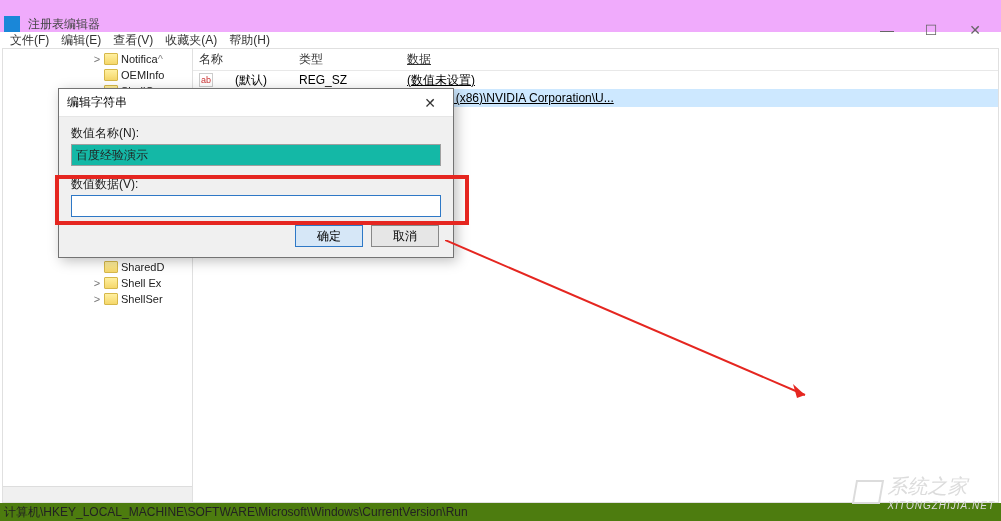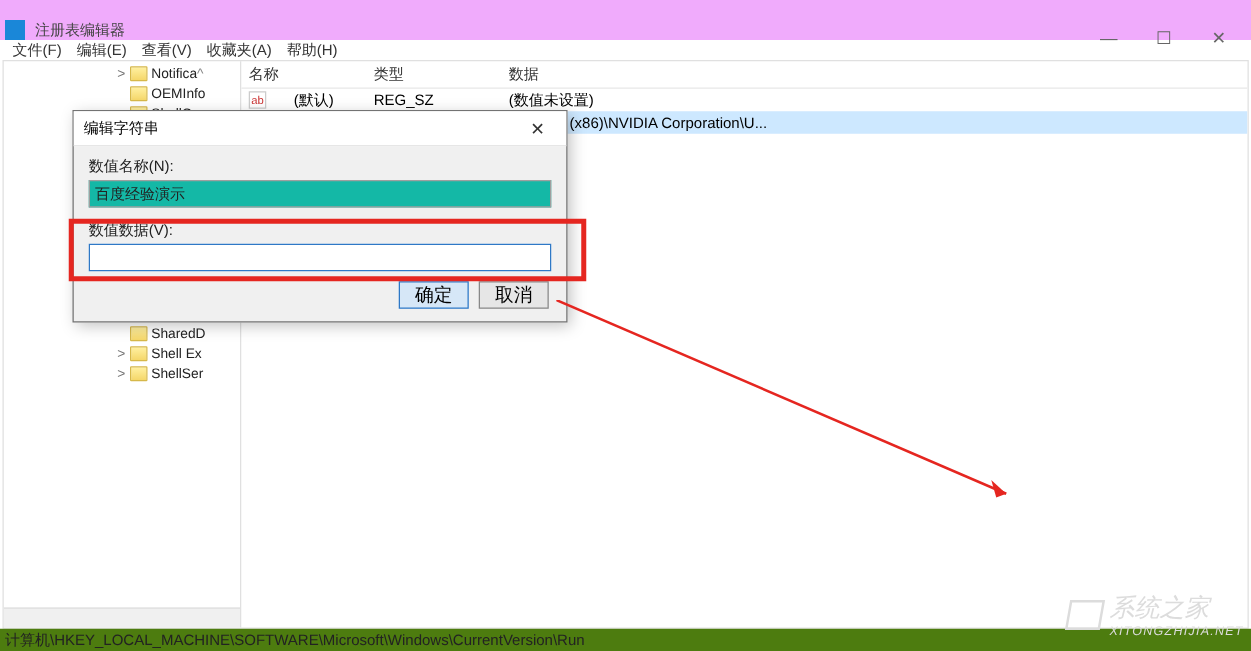--- a/index.html
+++ b/index.html
@@ -84,21 +84,21 @@
     display: flex;
     height: 22px;
     align-items:center;
     border-bottom: 1px solid #e8e8e8;
     font-size: 12px;
     color: #333;
   }
   .list-header .col { padding: 0 6px; }
   .col-name { width: 100px; }
   .col-type { width: 108px; }
-  .col-data { flex:1; }
+  .col-data { flex:1;text-decoration:underline; }
   .row {
     display:flex; height:18px; align-items:center; font-size:12px;
   }
   .row .cell { padding: 0 6px; white-space:nowrap; overflow:hidden; text-overflow:ellipsis; }
   .row.sel { background: #cde8ff; }
   .val-icon {
     width:14px; height:14px; margin-right:22px;
     display:inline-flex; align-items:center; justify-content:center;
     font-size:9px; color:#c33;
     border:1px solid #ccc; background:#fff;
@@ -141,24 +141,24 @@
     background:#fff;
     font-size:12px;
     padding:0 4px;
   }
   .dlg-input.ro { background:#14b8a6; color:#222; }
   .dlg-btns {
     position:absolute; bottom:10px; right:14px;
     display:flex; gap:8px;
   }
   .btn {
-    width:56px; height:22px;
+    width:68px; height:22px;
     border:1px solid #888;
     background:#e6e6e6;
-    font-size:15px;
+    font-size:12px;
     display:flex; align-items:center; justify-content:center;
   }
   .btn.primary {
     border:1px solid #2e78c6;
     background:#d6e7f7;
   }
   
   .anno-box {
     position:absolute;
     left:55px; top:175px;

